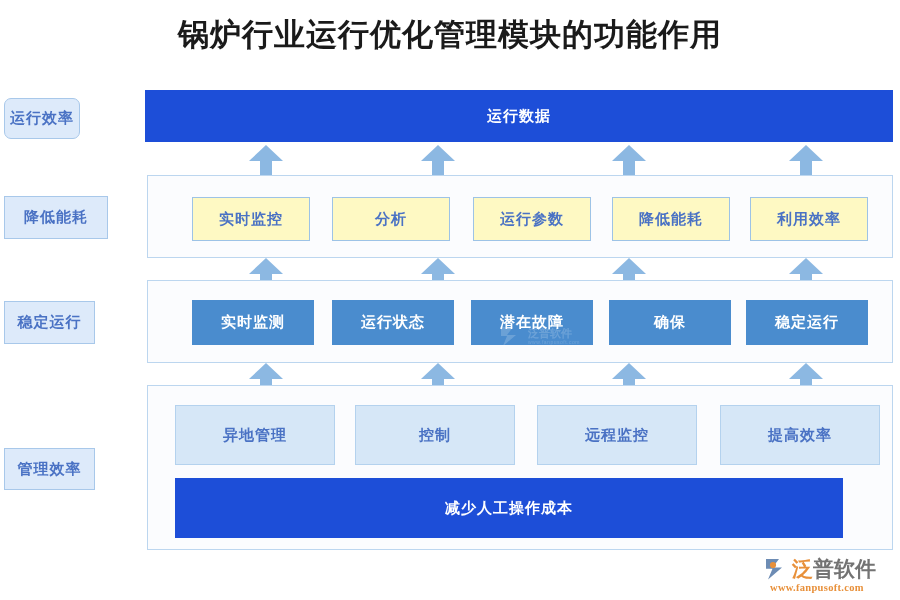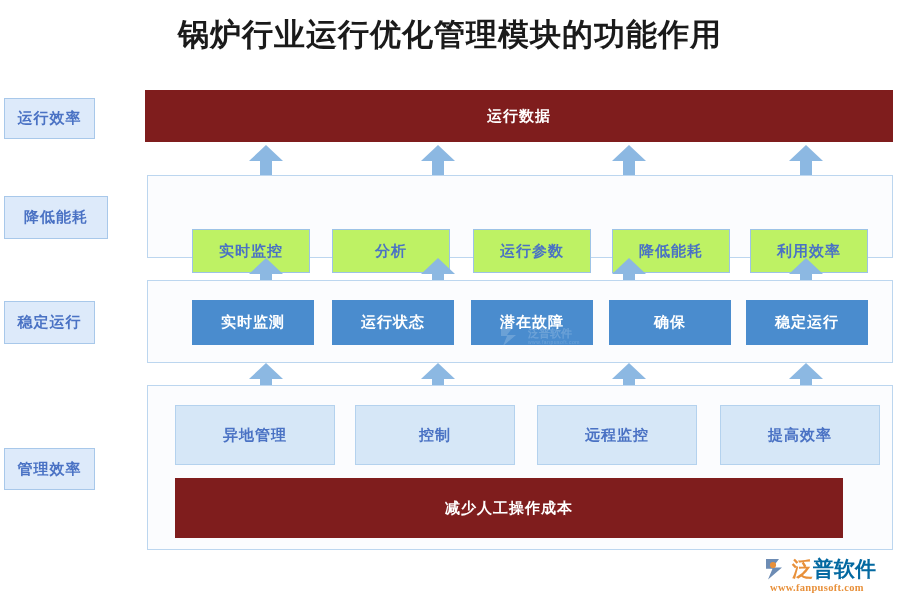--- a/index.html
+++ b/index.html
@@ -45,21 +45,21 @@
     display: flex;
     align-items: center;
     justify-content: center;
     box-sizing: border-box;
     letter-spacing: 1px;
   }
 
   
   .dark-bar {
     position: absolute;
-    background: #7f1d1d;
+    background: #1d4ed8;
     color: #ffffff;
     font-size: 15px;
     font-weight: bold;
     display: flex;
     align-items: center;
     justify-content: center;
     box-sizing: border-box;
     letter-spacing: 1px;
   }
 
@@ -98,24 +98,23 @@
     position: absolute;
     box-sizing: border-box;
     display: flex;
     align-items: center;
     justify-content: center;
     font-size: 15px;
     font-weight: bold;
     letter-spacing: 1px;
   }
   .node.outline {
-    background: #bef264;
+    background: #fef9c3;
     border: 1px solid #9dc3e6;
     color: #4a72c4;
-    margin-top: 32px;
   }
   .node.filled {
     background: #4a8cce;
     border: 1px solid #4a8cce;
     color: #ffffff;
   }
   .node.tint {
     background: #d6e7f7;
     border: 1px solid #b4d2ee;
     color: #4a72c4;
@@ -164,39 +163,39 @@
     margin-right: 2px;
     flex: 0 0 auto;
   }
   .logo-name {
     font-size: 21px;
     font-weight: bold;
     line-height: 22px;
     white-space: nowrap;
   }
   .logo-name .c1 { color: #e8903a; }
-  .logo-name .c2 { color: #0369a1; }
+  .logo-name .c2 { color: #737373; }
   .logo-url {
     font-size: 10.5px;
     font-weight: bold;
     color: #e8903a;
     letter-spacing: .3px;
     margin-top: 0px;
     margin-left: 6px;
     font-family: "Liberation Serif", "DejaVu Serif", serif;
   }
 </style>
 </head>
 <body>
 
 <div id="canvas">
 
   <div class="page-title">锅炉行业运行优化管理模块的功能作用</div>
 
-  <div class="stage-label" style="left:4px; top:98px; width:91px; height:41px;">
+  <div class="stage-label" style="left:4px; top:98px; width:76px; height:41px;border-radius:7px;">
     <span>运行效率</span>
   </div>
   <div class="stage-label" style="left:4px; top:196px; width:104px; height:43px;">
     <span>降低能耗</span>
   </div>
   <div class="stage-label" style="left:4px; top:301px; width:91px; height:43px;">
     <span>稳定运行</span>
   </div>
   <div class="stage-label" style="left:4px; top:448px; width:91px; height:42px;">
     <span>管理效率</span>

